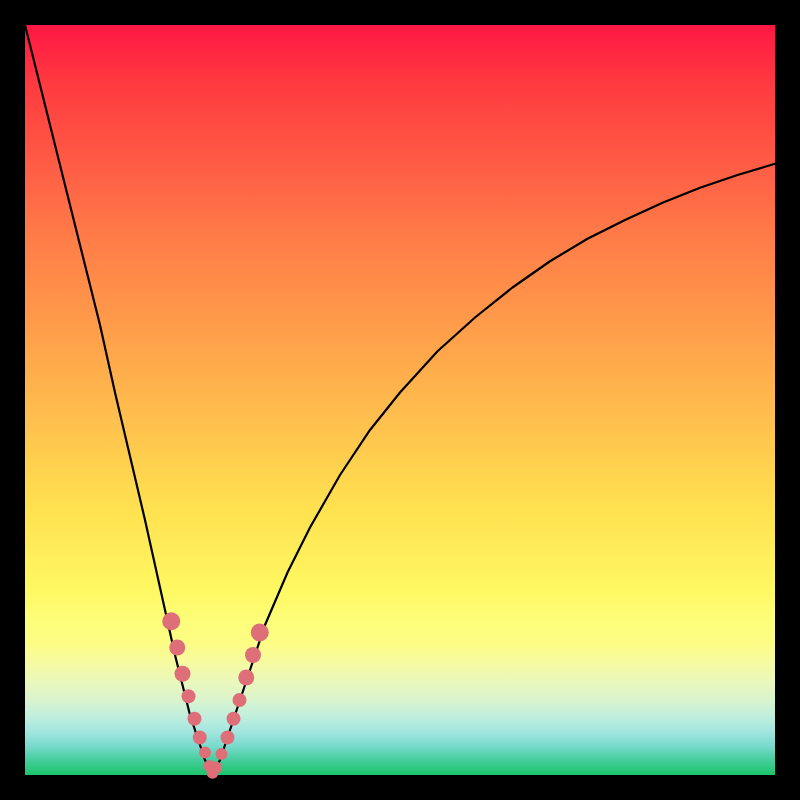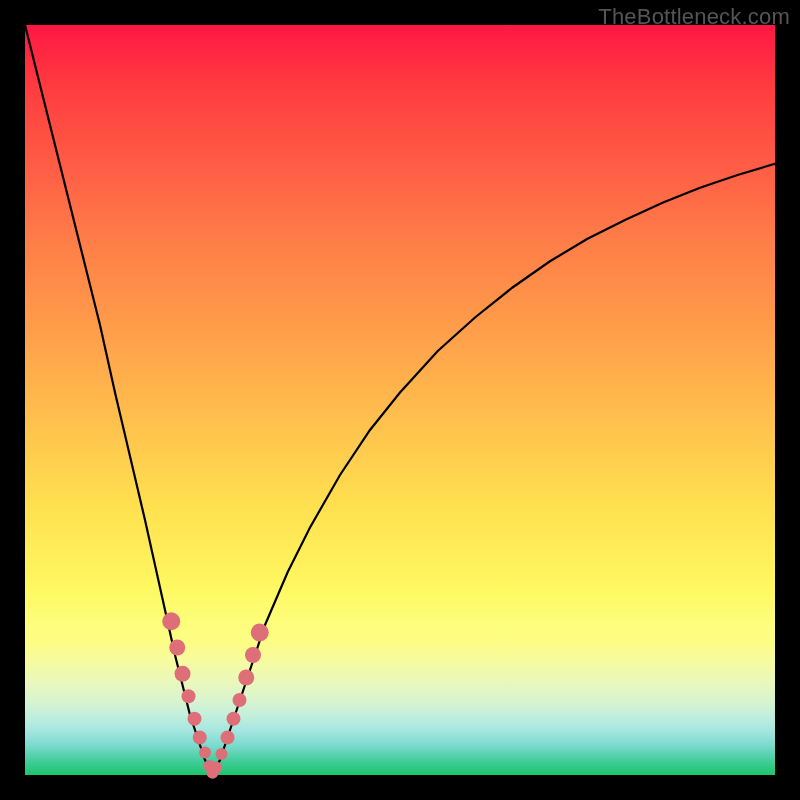--- a/index.html
+++ b/index.html
@@ -95,14 +95,13 @@
           <circle cx="196.50" cy="729.00" r="6" class="bead"></circle>
           <circle cx="202.50" cy="712.50" r="7" class="bead"></circle>
           <circle cx="208.50" cy="693.75" r="7" class="bead"></circle>
           <circle cx="214.50" cy="675.00" r="7" class="bead"></circle>
           <circle cx="221.25" cy="652.50" r="8" class="bead"></circle>
           <circle cx="228.00" cy="630.00" r="8" class="bead"></circle>
           <circle cx="234.75" cy="607.50" r="9" class="bead"></circle>
         </g>
     </svg>
   </div>
-  <div class="watermark">TheBottleneck.com</div>
 </div>
 
 </body></html>

